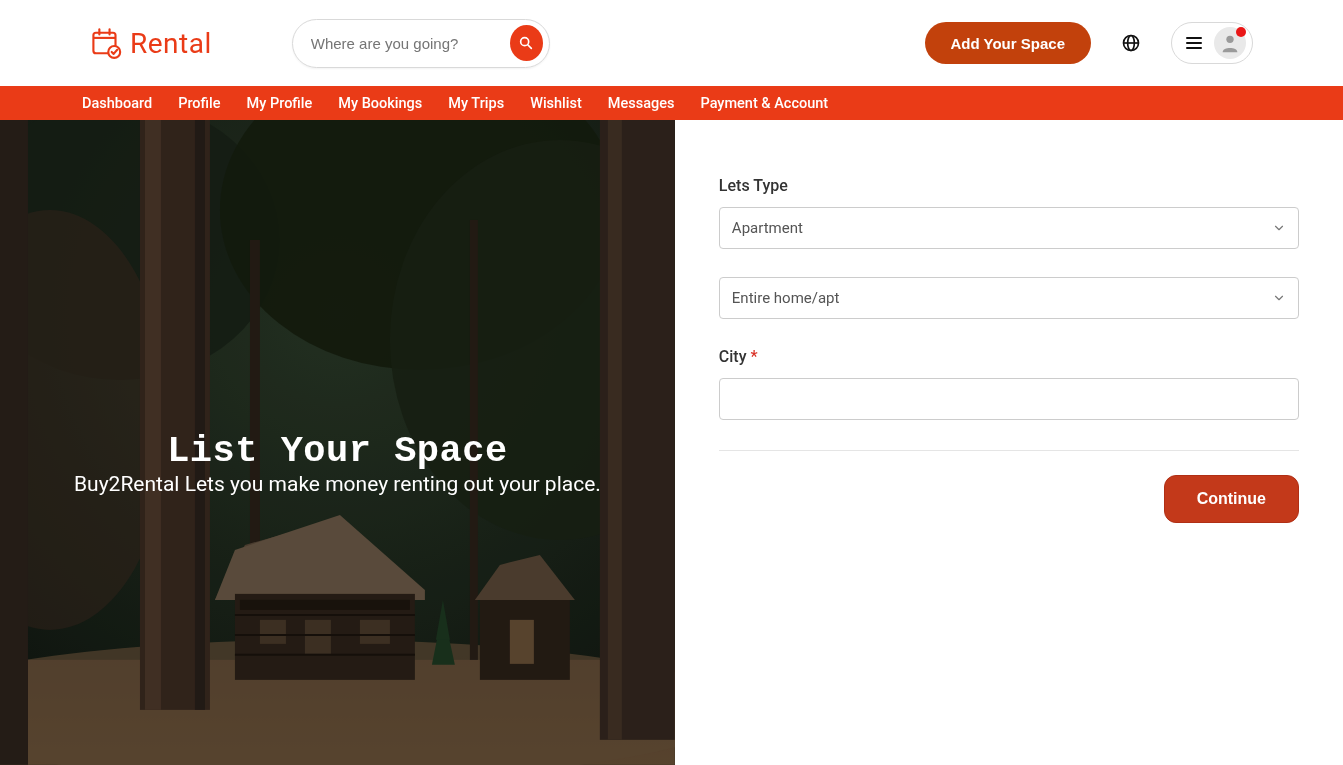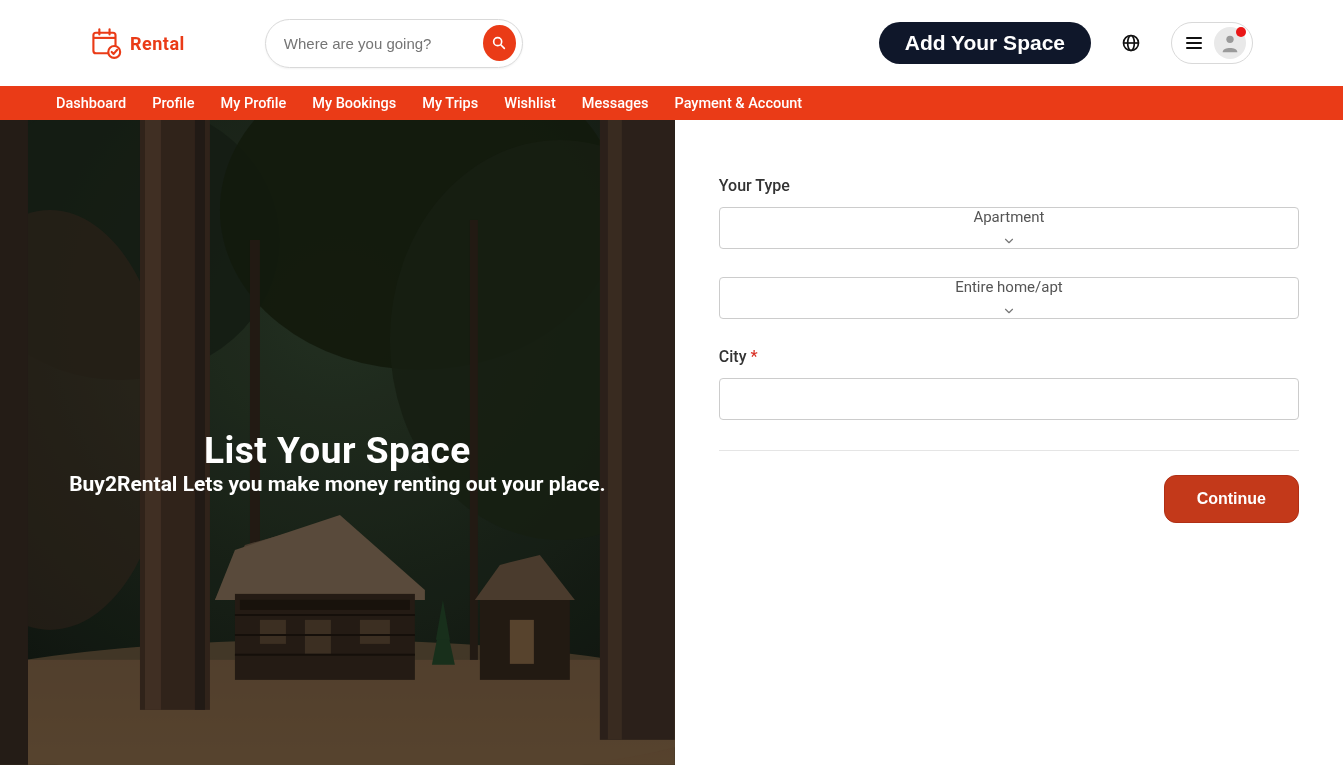--- a/index.html
+++ b/index.html
@@ -15,21 +15,21 @@
   
   .header {
     height: 86px;
     display: flex;
     align-items: center;
     padding: 0 90px;
     gap: 20px;
     background: #fff;
   }
   .logo { display: flex; align-items: center; gap: 6px; }
-  .logo-text { color: #ea3b17; font-weight: 700; font-size: 18px; letter-spacing: 0.5px; }
+  .logo-text { color: #ea3b17; font-weight: 400; font-size: 28px; letter-spacing: 0.5px; }
   .search-wrap {
     margin-left: 60px;
     display: flex;
     align-items: center;
     border: 1px solid #d9d9d9;
     border-radius: 40px;
     height: 49px;
     width: 258px;
     padding: 4px 6px 4px 18px;
     box-shadow: 0 1px 2px rgba(0,0,0,0.05);
@@ -44,27 +44,27 @@
   }
   .search-btn {
     width: 36px; height: 36px;
     border-radius: 50%;
     background: #ea3b17;
     display: flex; align-items: center; justify-content: center;
     cursor: pointer;
   }
   .spacer { flex: 1; }
   .add-space-btn {
-    background: #0f172a;
+    background: #c2410c;
     color: #fff;
     border: none;
     border-radius: 40px;
     height: 42px;
     padding: 0 26px;
-    font-size: 21px;
+    font-size: 15px;
     font-weight: 600;
     cursor: pointer;
   }
   .globe-btn { width: 40px; height: 40px; display: flex; align-items: center; justify-content: center; cursor: pointer; }
   .profile-menu {
     display: flex; align-items: center; gap: 12px;
     border: 1px solid #d9d9d9;
     border-radius: 40px;
     height: 42px;
     padding: 4px 6px 4px 14px;
@@ -84,21 +84,21 @@
     background: #ea1717;
     border-radius: 50%;
   }
 
   
   .navbar {
     background: #ea3b17;
     height: 34px;
     display: flex;
     align-items: center;
-    padding: 0 56px;
+    padding: 0 82px;
     gap: 26px;
   }
   .nav-item {
     color: #fff;
     font-size: 14.5px;
     font-weight: 500;
     cursor: pointer;
     white-space: nowrap;
   }
 
@@ -109,42 +109,41 @@
     position: relative;
     background: #2a2a24;
     display: flex; align-items: center; justify-content: center;
     color: #fff;
     overflow: hidden;
   }
   .hero-bg {
     position: absolute; inset: 0;
   }
   .hero-text { position: relative; text-align: center; padding: 0 20px; margin-top: 40px; }
-  .hero-title { font-size: 37px; font-weight: 700; letter-spacing: 0.5px; }
-  .hero-sub { font-size: 21px; font-weight: 700; }
+  .hero-title { font-size: 37px; font-weight: 700; letter-spacing: 0.5px; font-family: Liberation Mono, monospace; }
+  .hero-sub { font-size: 21px; font-weight: 400; }
 
   .form-panel {
     flex: 1;
     padding: 56px 44px 30px 44px;
   }
   .form-group { margin-bottom: 28px; }
   .form-label { font-size: 16px; font-weight: 500; color: #333; margin-bottom: 12px; display: block; }
   .req { color: #d93025; }
   .form-control {
     width: 100%;
     height: 42px;
     border: 1px solid #ccc;
     border-radius: 4px;
     padding: 0 12px;
     font-size: 15px;
     color: #555;
     background: #fff;
     display: flex; align-items: center; justify-content: space-between;
     cursor: pointer;
-    flex-direction: column;
   }
   .form-input {
     width: 100%;
     height: 42px;
     border: 1px solid #ccc;
     border-radius: 4px;
     padding: 0 12px;
     font-size: 15px;
     color: #555;
   }
@@ -291,21 +290,21 @@
       <rect x="0" y="0" width="675" height="645" fill="#000" opacity="0.18"></rect>
     </svg>
     <div class="hero-text">
       <div class="hero-title">List Your Space</div>
       <div class="hero-sub">Buy2Rental Lets you make money renting out your place.</div>
     </div>
   </div>
 
   <div class="form-panel">
     <div class="form-group">
-      <label class="form-label">Your Type</label>
+      <label class="form-label">Lets Type</label>
       <div class="form-control">
         <span>Apartment</span>
         <svg class="chev" width="14" height="14" viewBox="0 0 24 24" fill="none">
             <path d="M6 9l6 6 6-6" stroke="#777" stroke-width="2" stroke-linecap="round" stroke-linejoin="round"></path>
           </svg>
       </div>
     </div>
 
     <div class="form-group">
       <div class="form-control">

